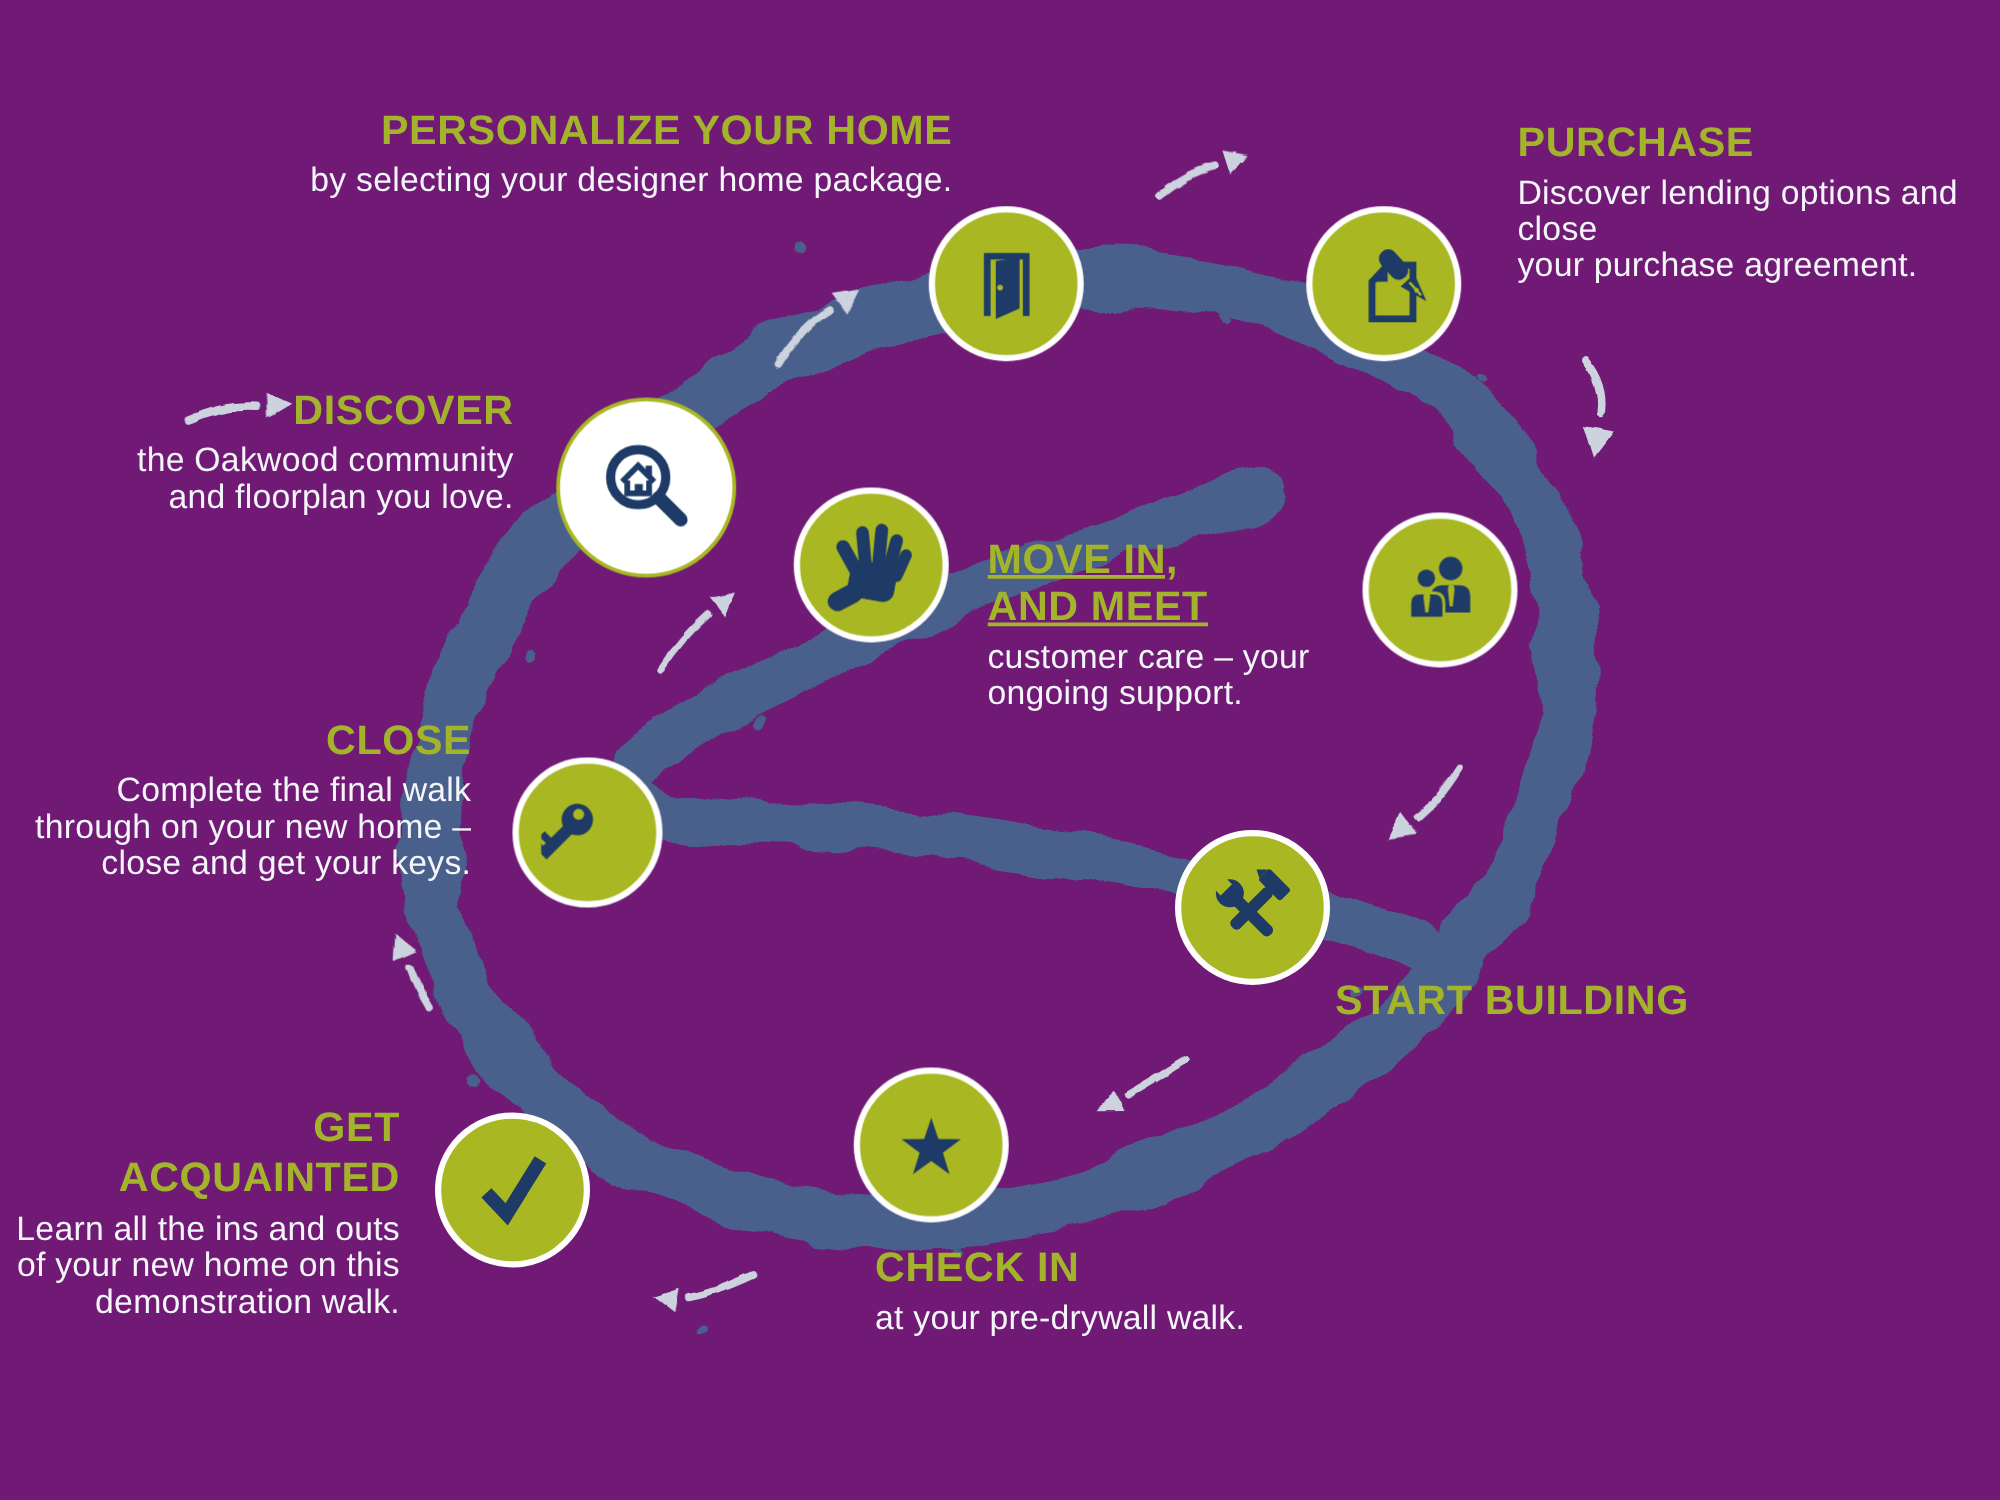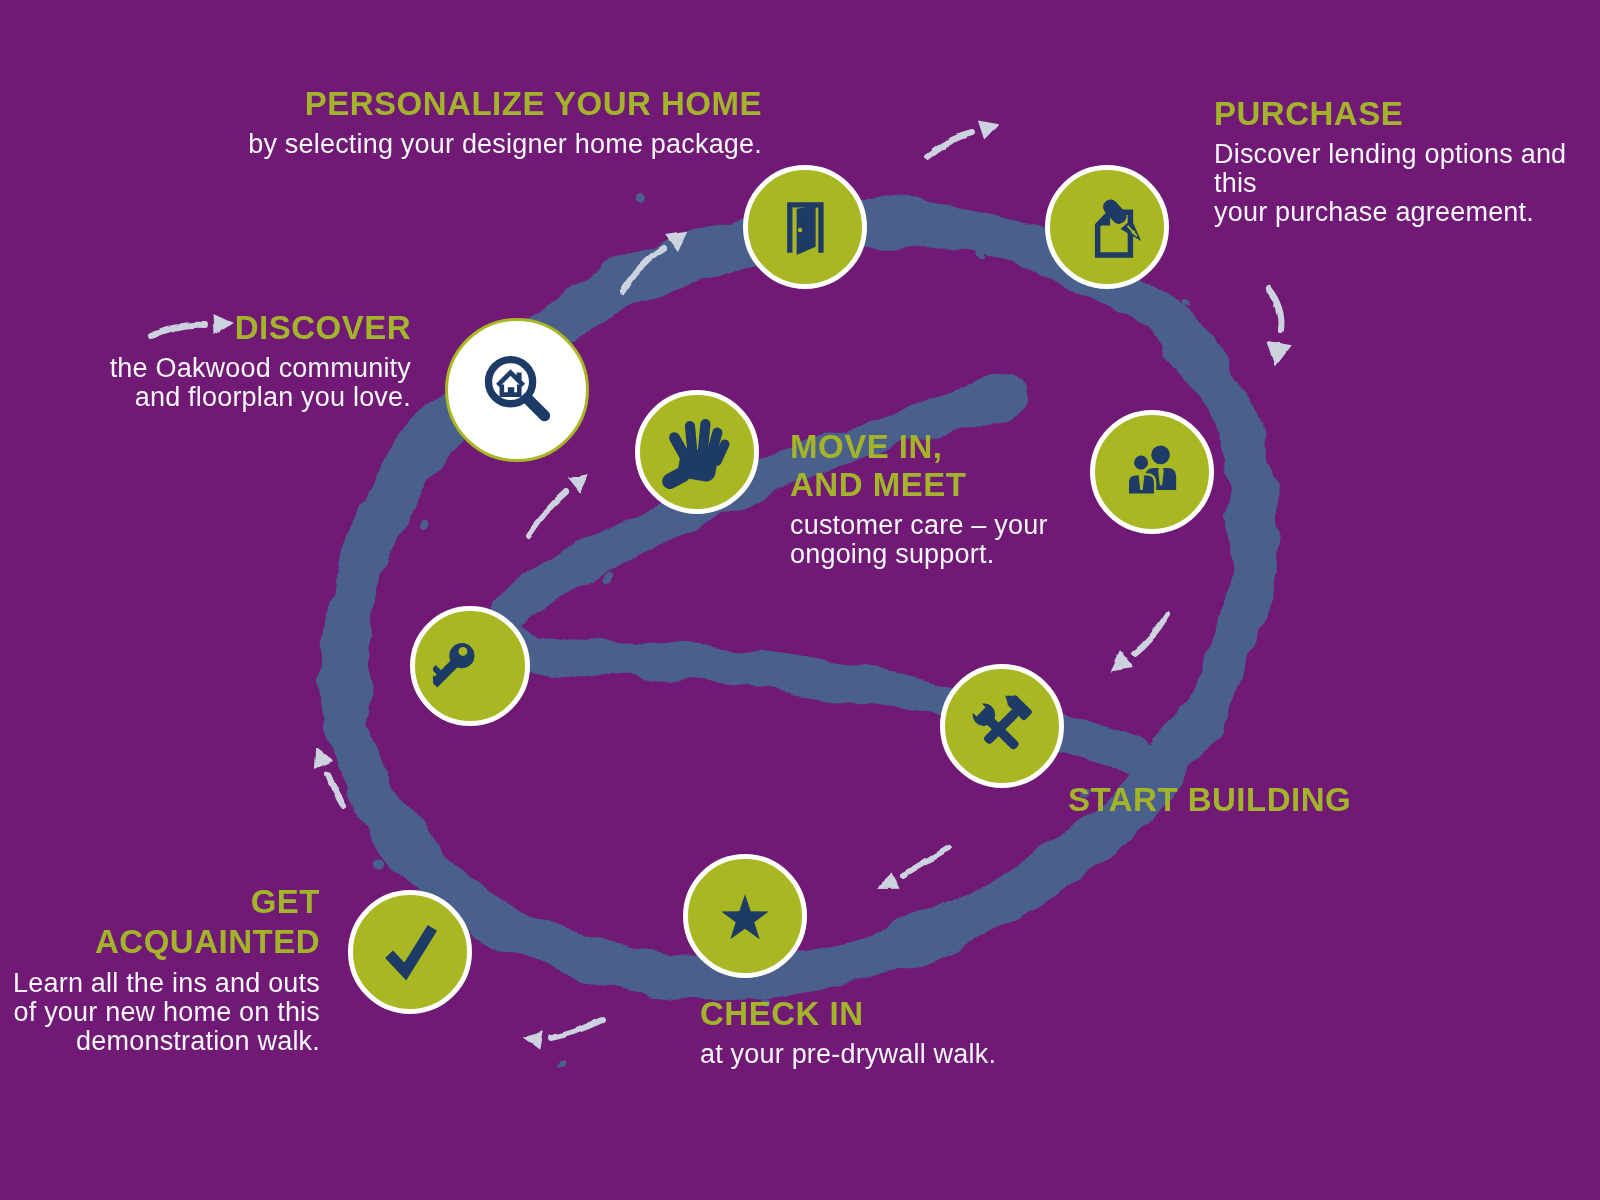--- a/index.html
+++ b/index.html
@@ -42,21 +42,21 @@
   
   .t-personalize {right:838px;  top:84px;}
   .t-purchase    {left:1190px;  top:94px;margin-left:24px;}
   .t-discover    {right:1189px; top:308px;}
   .t-movein      {left:790px;   top:428px;}
   .t-team        {left:1232px;  top:518px;}
   .t-close       {right:1223px; top:572px;}
   .t-build       {left:1068px;  top:780px;}
   .t-checkin     {left:700px;   top:994px;}
   .t-acquainted  {right:1280px; top:882px;}
-  .t-movein .step-title{line-height:38px;}
+  .t-movein .step-title{line-height:38px;text-decoration:underline;}
   .t-acquainted .step-title{line-height:40px;}
 </style>
 </head>
 <body>
 
 <div id="canvas">
 
   <svg class="layer" viewBox="0 0 1600 1200">
     <defs>
       <filter id="rough" x="-15%" y="-15%" width="130%" height="130%">
@@ -235,38 +235,44 @@
     </svg>
   </div>
 
   <div class="step-text t-personalize ta-r">
     <div class="step-title">PERSONALIZE YOUR HOME</div>
     <div class="step-sub">by selecting your designer home package.</div>
   </div>
 
   <div class="step-text t-purchase ta-l">
     <div class="step-title">PURCHASE</div>
-    <div class="step-sub">Discover lending options and this
+    <div class="step-sub">Discover lending options and close
 your purchase agreement.</div>
   </div>
 
   <div class="step-text t-discover ta-r">
     <div class="step-title">DISCOVER</div>
     <div class="step-sub">the Oakwood community
 and floorplan you love.</div>
   </div>
 
   <div class="step-text t-movein ta-l">
     <div class="step-title">MOVE IN,
 AND MEET</div>
     <div class="step-sub">customer care – your
 ongoing support.</div>
   </div>
 
 
+  <div class="step-text t-close ta-r">
+    <div class="step-title">CLOSE</div>
+    <div class="step-sub">Complete the final walk
+through on your new home –
+close and get your keys.</div>
+  </div>
 
   <div class="step-text t-build ta-l">
     <div class="step-title">START BUILDING</div>
   </div>
 
   <div class="step-text t-checkin ta-l">
     <div class="step-title">CHECK IN</div>
     <div class="step-sub">at your pre-drywall walk.</div>
   </div>
 

